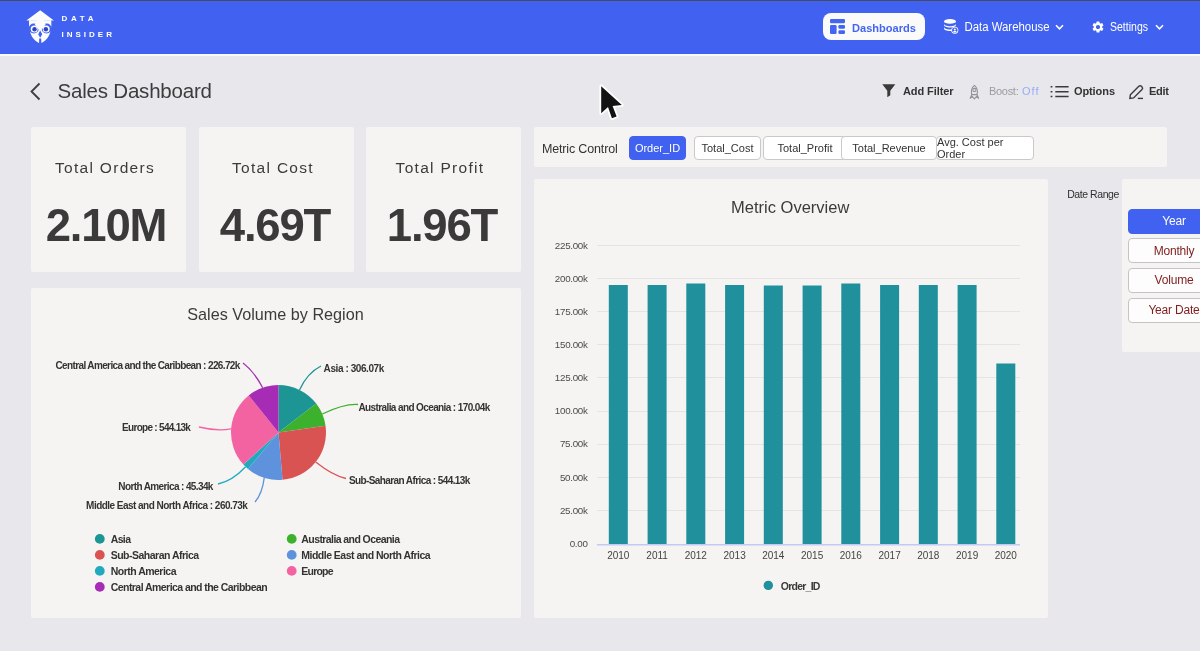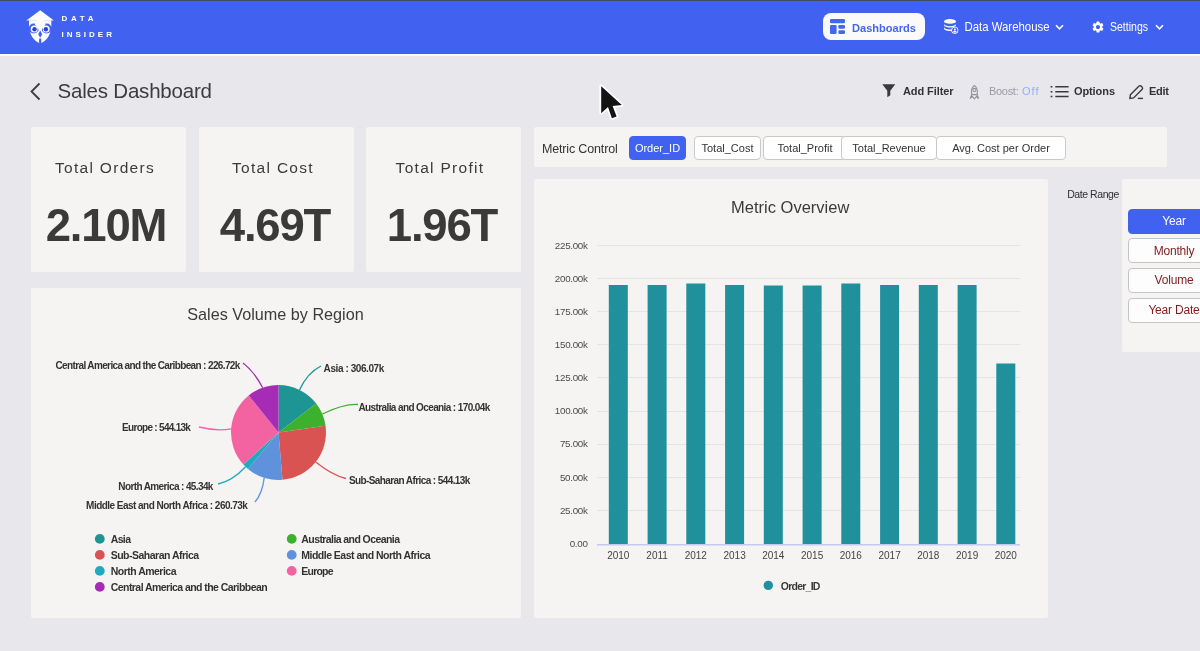--- a/index.html
+++ b/index.html
@@ -117,21 +117,21 @@
 </svg>
 
 <div class="card" style="left:534px;top:127px;width:633px;height:40px"></div>
 <svg class="abs" style="left:534px;top:127px" width="120" height="40">
     <text x="7.9" y="26.2" font-size="12.5" letter-spacing="-0.15" fill="#333">Metric Control</text>
   </svg>
 <div class="mbtn" style="left:629px;width:57px;background:#4162f0;border-color:#4162f0;color:#fff">Order_ID</div>
 <div class="mbtn" style="left:694px;width:67px">Total_Cost</div>
 <div class="mbtn" style="left:763px;width:84px">Total_Profit</div>
 <div class="mbtn" style="left:841px;width:96px">Total_Revenue</div>
-<div class="mbtn" style="left:936px;width:130px">Avg. Cost per Order</div>
+<div class="mbtn" style="left:936px;width:98px">Avg. Cost per Order</div>
 
 <div class="card" style="left:31px;top:288px;width:490px;height:330px"></div>
 <svg class="abs" style="left:31px;top:288px" width="490" height="330" viewBox="0 0 490 330">
   <text x="244.5" y="32.3" text-anchor="middle" font-size="16.2" fill="#3b3b3b">Sales Volume by Region</text>
   <g fill="none" stroke-width="1.3">
     <path d="M268.5,101.9 C274,90 280,83 290,78" stroke="#1d9595"></path>
     <path d="M291.3,126.0 C306,119 318,116 327,116.5" stroke="#3cb12e"></path>
     <path d="M284.7,174.0 C296,183 306,188.5 315,190.5" stroke="#da5353"></path>
     <path d="M233.2,189.8 C232,200 229,208 224,214" stroke="#5e92dc"></path>
     <path d="M214.6,178.8 C206,188 197,194 187,196" stroke="#21aabf"></path>

